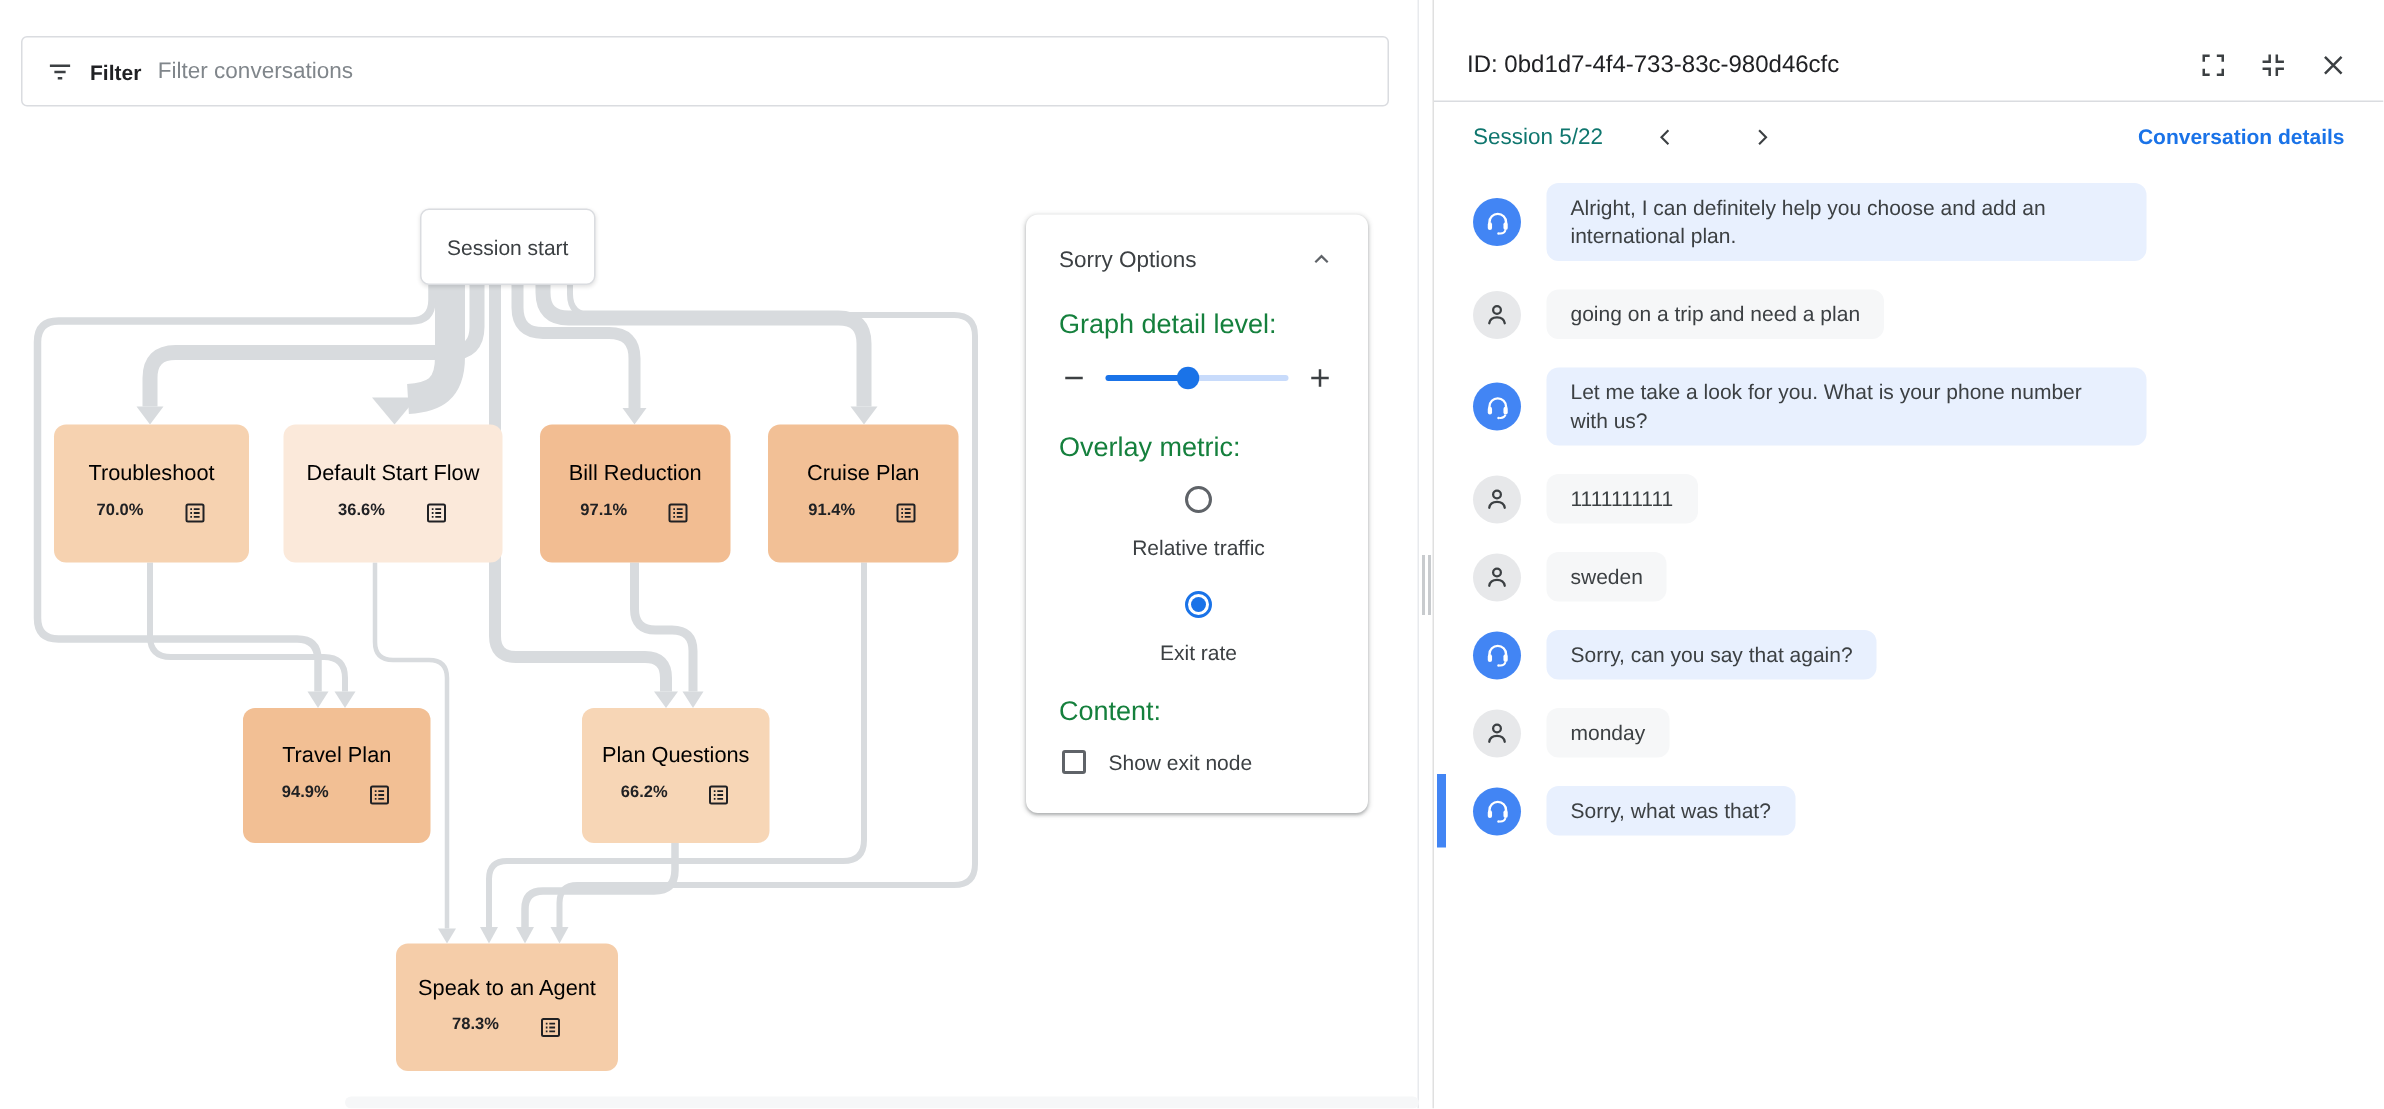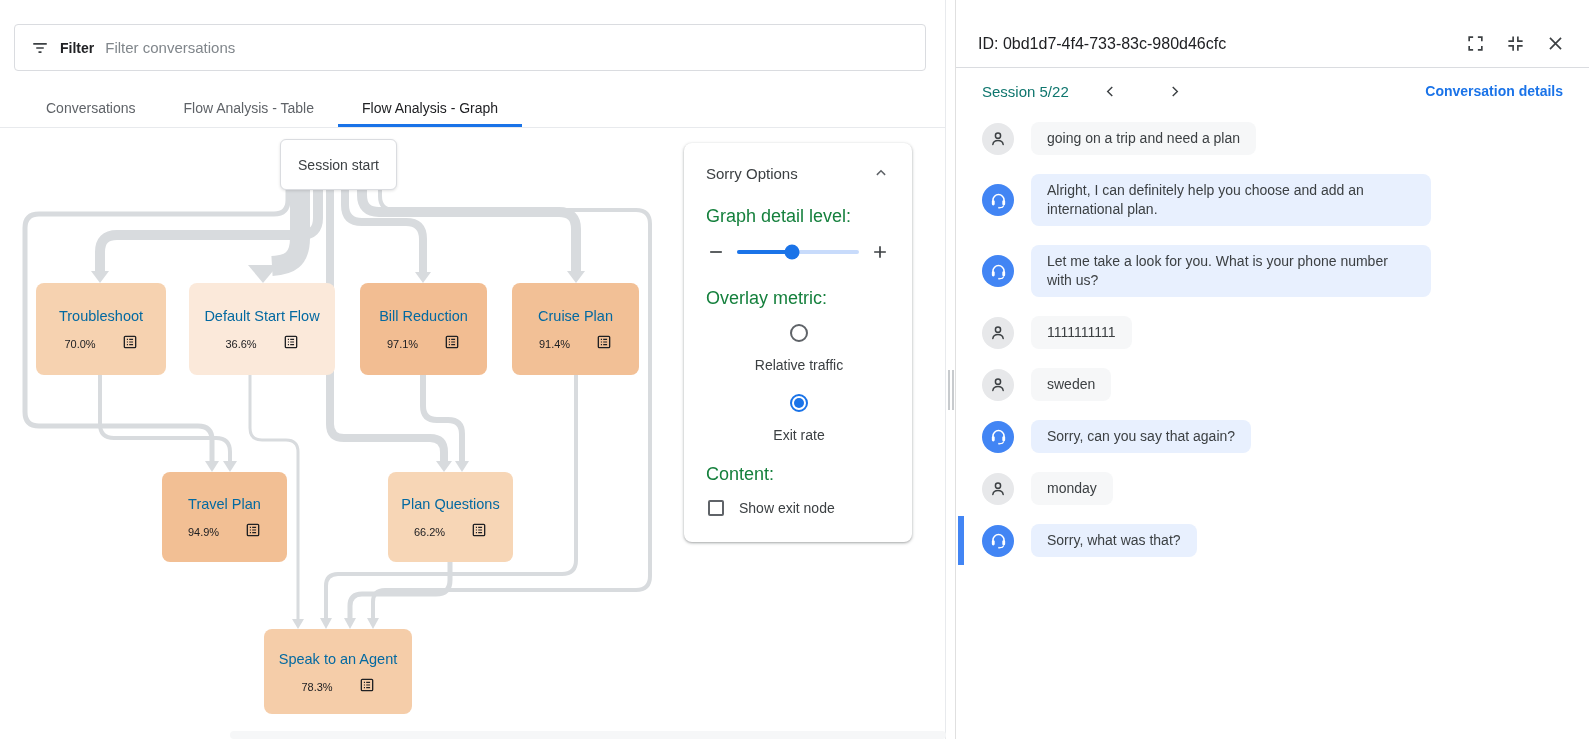--- a/index.html
+++ b/index.html
@@ -15,22 +15,22 @@
   .filter-input { border:none; outline:none; flex:1; font-size:15px; color:#202124; font-family:"Liberation Sans",sans-serif; background:transparent; }
   .filter-input::placeholder { color:#80868b; }
 
   .tabs { position:absolute; left:0; top:88px; width:946px; height:40px; display:flex; align-items:stretch; border-bottom:1px solid #e8eaed; padding-left:22px; }
   .tab { display:flex; align-items:center; padding:0 24px; font-size:14px; font-weight:500; color:#5f6368; cursor:pointer; white-space:nowrap; }
   .tab.active { color:#202124; box-shadow:inset 0 -3px 0 #1a73e8; }
 
   .graph-area { position:absolute; left:0; top:128px; width:946px; height:611px; overflow:hidden; }
   #edges { position:absolute; left:0; top:-128px; width:946px; height:739px; }
   .node { position:absolute; border-radius:8px; display:flex; flex-direction:column; align-items:center; justify-content:center; gap:10px; cursor:pointer; }
-  .node .title { font-size:14.5px; color:#0369a1; }
-  .node .meta { display:flex; align-items:flex-end; gap:26px; font-size:11px; font-weight:400; color:#202124; }
+  .node .title { font-size:14.5px; color:#000000; }
+  .node .meta { display:flex; align-items:flex-start; gap:26px; font-size:11px; font-weight:700; color:#202124; }
   .node .licon { display:flex; color:#202124; }
   .node.start { background:#fff; border:1px solid #dadce0; border-radius:6px; box-shadow:0 1px 3px rgba(0,0,0,.12); gap:0; }
   .node.start .title { font-size:14px; color:#3c4043; }
   .hscroll-hint { position:absolute; left:230px; top:731px; width:716px; height:8px; background:#f6f7f8; border-radius:4px; }
 
   
   .options-card { position:absolute; left:684px; top:143px; width:228px; background:#fff; border-radius:8px; padding:21px 22px 26px; box-shadow:0 1px 2px rgba(60,64,67,.30), 0 1px 3px 1px rgba(60,64,67,.15); }
   .oc-header { display:flex; align-items:center; justify-content:space-between; margin-bottom:24px; }
   .oc-title { font-size:15px; color:#3c4043; }
   .oc-chevron { display:flex; cursor:pointer; }
@@ -77,25 +77,20 @@
 <div class="left-panel">
 
   <div class="filter-bar">
     <svg width="18" height="18" viewBox="0 0 24 24" fill="none" stroke="#3c4043" stroke-width="2.2">
         <path d="M3 6.5h18M7 12h10M10 17.5h4"></path>
       </svg>
     <span class="filter-label">Filter</span>
     <input class="filter-input" type="text" placeholder="Filter conversations" style="">
   </div>
 
-  <div class="tabs" id="tabs">
-      <div class="tab">Conversations</div>
-      <div class="tab">Flow Analysis - Table</div>
-      <div class="tab active">Flow Analysis - Graph</div>
-    </div>
 
   <div class="graph-area">
     <svg id="edges" viewBox="0 0 946 739">
       <g stroke="#d8dbde" fill="none">
         <path d="M318 190 V218 Q318 235 301 235 H117 Q100 235 100 252 V271" stroke-width="10"></path>
         <path d="M300 190 V238 C300 260 289 265 272 266" stroke-width="20"></path>
         <path d="M345 190 V205 Q345 222 362 222 H406 Q423 222 423 239 V272" stroke-width="8"></path>
         <path d="M362 190 V195 Q362 212 379 212 H559 Q576 212 576 229 V271" stroke-width="10"></path>
         <path d="M288 190 V200 Q288 214 274 214 H39 Q25 214 25 228 V412 Q25 426 39 426 H198 Q212 426 212 440 V461" stroke-width="5"></path>
         <path d="M100 375 V424 Q100 438 114 438 H216 Q230 438 230 452 V461" stroke-width="4"></path>
@@ -292,39 +287,39 @@
     </span>
     <span class="nav-btn">
       <svg width="17" height="17" viewBox="0 0 24 24" fill="none" stroke="#3c4043" stroke-width="2">
           <path d="M9.5 5.5L16 12l-6.5 6.5"></path>
         </svg>
     </span>
     <a class="details-link">Conversation details</a>
   </div>
   <div class="messages" id="messages">
       <div class="msg-row">
-        <span class="avatar user">
-          <svg width="20" height="20" viewBox="0 0 24 24">
-            <circle cx="12" cy="8" r="3.1" fill="none" stroke="#3c4043" stroke-width="1.8"></circle>
-            <path d="M5.8 18.6c.5-3 3-4.7 6.2-4.7s5.7 1.7 6.2 4.7" fill="none" stroke="#3c4043" stroke-width="1.8" stroke-linecap="round"></path>
-          </svg>
-        </span>
-        <span class="bubble user">going on a trip and need a plan</span>
-      </div>
-      <div class="msg-row">
         <span class="avatar agent">
           <svg width="19" height="19" viewBox="0 0 24 24">
             <path d="M5 13v-1.5a7 7 0 0 1 14 0V13" fill="none" stroke="#fff" stroke-width="2"></path>
             <rect x="3.6" y="11.6" width="3.6" height="6.6" rx="1.8" fill="#fff"></rect>
             <rect x="16.8" y="11.6" width="3.6" height="6.6" rx="1.8" fill="#fff"></rect>
             <path d="M18.6 18.2a4.6 4.6 0 0 1-4.2 2.9H13.4" fill="none" stroke="#fff" stroke-width="1.6"></path>
             <circle cx="12.7" cy="21.1" r="1.1" fill="#fff"></circle>
           </svg>
         </span>
         <span class="bubble agent">Alright, I can definitely help you choose and add an international plan.</span>
+      </div>
+      <div class="msg-row">
+        <span class="avatar user">
+          <svg width="20" height="20" viewBox="0 0 24 24">
+            <circle cx="12" cy="8" r="3.1" fill="none" stroke="#3c4043" stroke-width="1.8"></circle>
+            <path d="M5.8 18.6c.5-3 3-4.7 6.2-4.7s5.7 1.7 6.2 4.7" fill="none" stroke="#3c4043" stroke-width="1.8" stroke-linecap="round"></path>
+          </svg>
+        </span>
+        <span class="bubble user">going on a trip and need a plan</span>
       </div>
       <div class="msg-row">
         <span class="avatar agent">
           <svg width="19" height="19" viewBox="0 0 24 24">
             <path d="M5 13v-1.5a7 7 0 0 1 14 0V13" fill="none" stroke="#fff" stroke-width="2"></path>
             <rect x="3.6" y="11.6" width="3.6" height="6.6" rx="1.8" fill="#fff"></rect>
             <rect x="16.8" y="11.6" width="3.6" height="6.6" rx="1.8" fill="#fff"></rect>
             <path d="M18.6 18.2a4.6 4.6 0 0 1-4.2 2.9H13.4" fill="none" stroke="#fff" stroke-width="1.6"></path>
             <circle cx="12.7" cy="21.1" r="1.1" fill="#fff"></circle>
           </svg>

